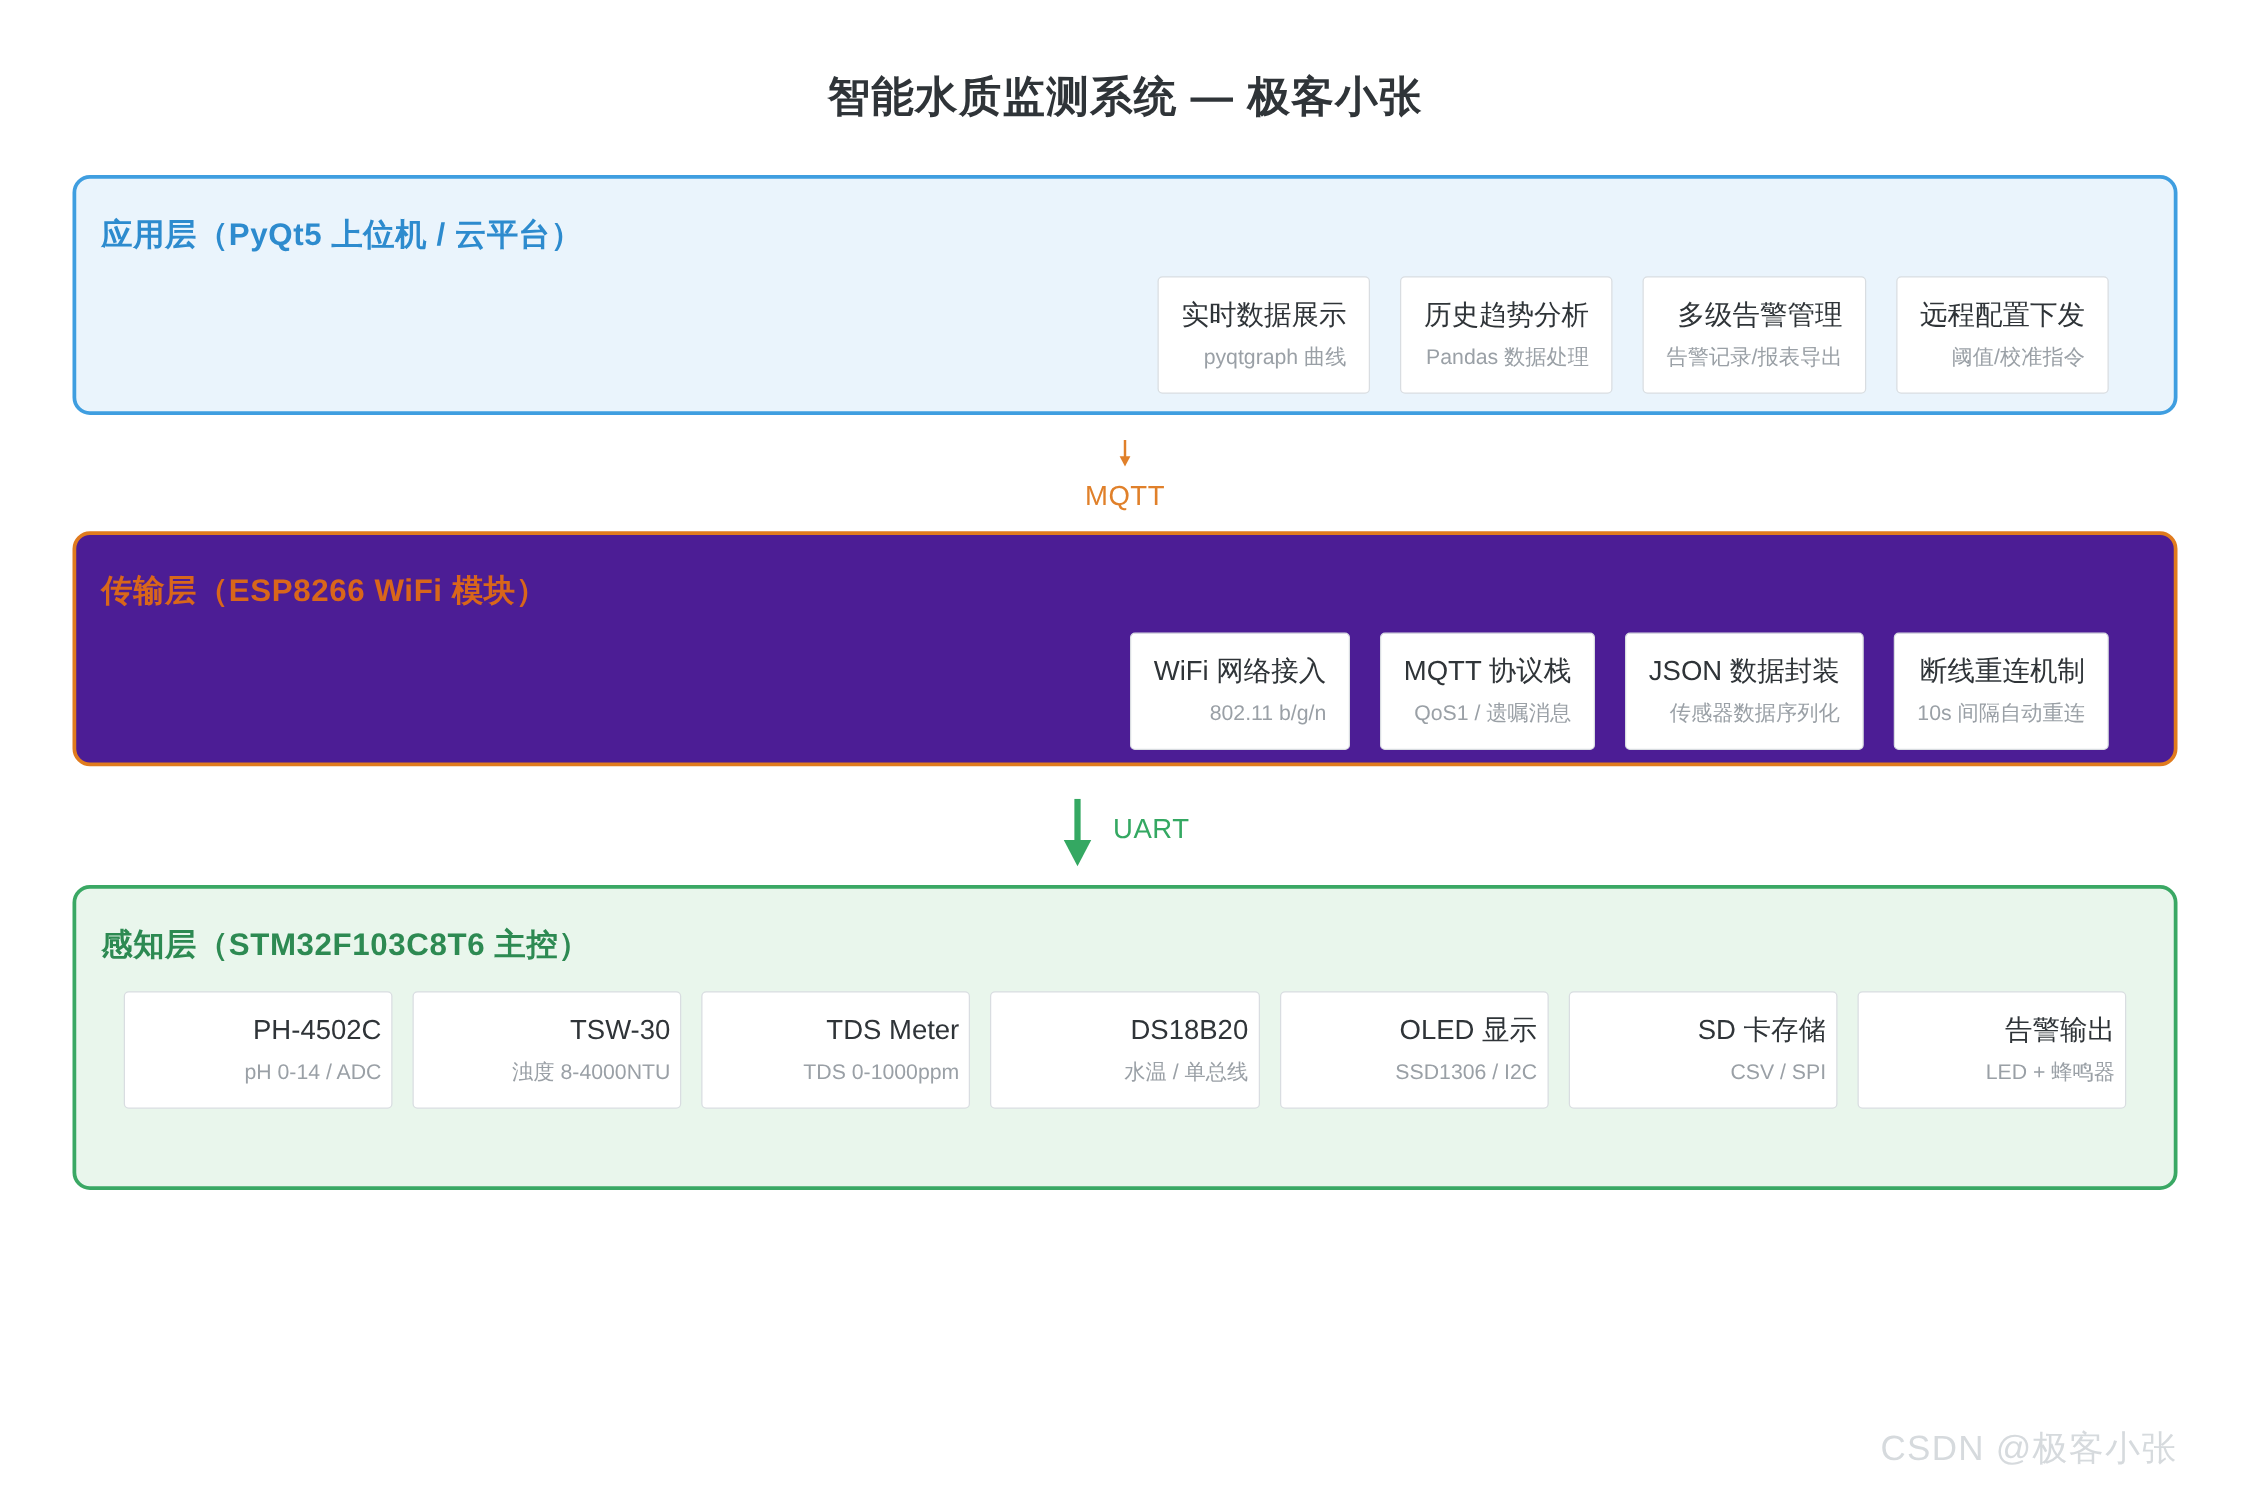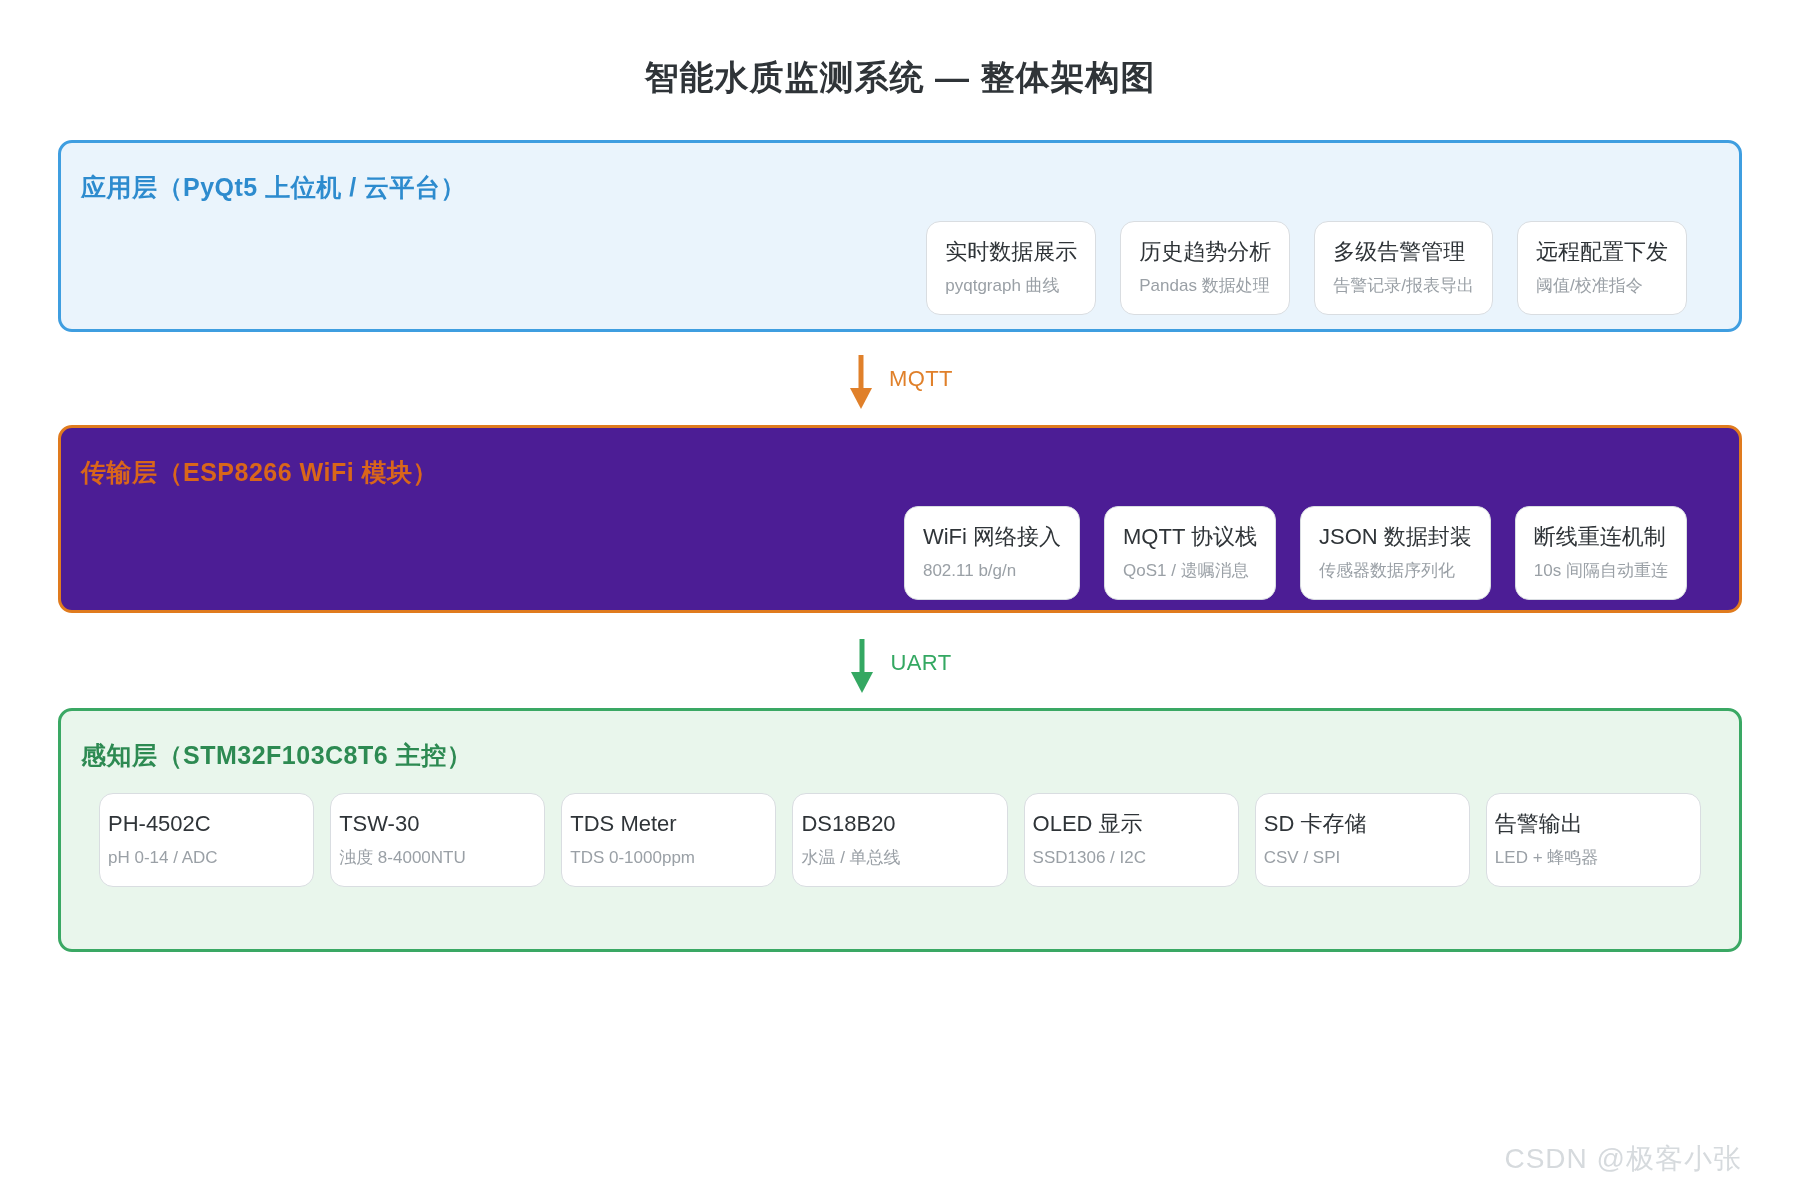--- a/index.html
+++ b/index.html
@@ -102,23 +102,23 @@
     left: 38px;
     right: 38px;
     top: 82px;
     justify-content: space-between;
     gap: 16px;
   }
 
   .card {
     background: #ffffff;
     border: 1.5px solid #d9dde1;
-    border-radius: 14px;
+    border-radius: 4px;
     box-sizing: border-box;
-    text-align: left;
+    text-align: right;
     padding: 16px 18px 18px 18px;
     min-width: 170px;
   }
   .row-sense .card {
     flex: 1 1 0;
     min-width: 0;
     padding: 16px 8px 18px 8px;
   }
 
   .card-title {
@@ -138,21 +138,21 @@
   
   .connector {
     position: absolute;
     left: 0;
     width: 1800px;
     display: flex;
     justify-content: center;
     align-items: center;
     gap: 14px;
   }
-  .connector-mqtt { top: 352px; height: 62px; }
+  .connector-mqtt { top: 352px; height: 62px; flex-direction: column; }
   .connector-uart { top: 636px; height: 62px; text-align: center; }
 
   .arrow-svg { display: block; }
 
   .connector-label {
     font-size: 22px;
     letter-spacing: 0.4px;
     transform: translateY(-4px);
   }
   .connector-mqtt .connector-label { color: #e0802a; }
@@ -177,21 +177,21 @@
     letter-spacing: 1px;
     white-space: nowrap;
     opacity: 0.85;
   }
 </style>
 </head>
 <body>
 
 <div class="page">
 
-  <h1 class="diagram-title">智能水质监测系统 — 整体架构图</h1>
+  <h1 class="diagram-title">智能水质监测系统 — 极客小张</h1>
 
   <section class="layer layer-app">
     <div class="layer-title">应用层（PyQt5 上位机 / 云平台）</div>
     <div class="card-row row-app">
 
       <div class="card">
         <div class="card-title">实时数据展示</div>
         <div class="card-sub">pyqtgraph 曲线</div>
       </div>
 

